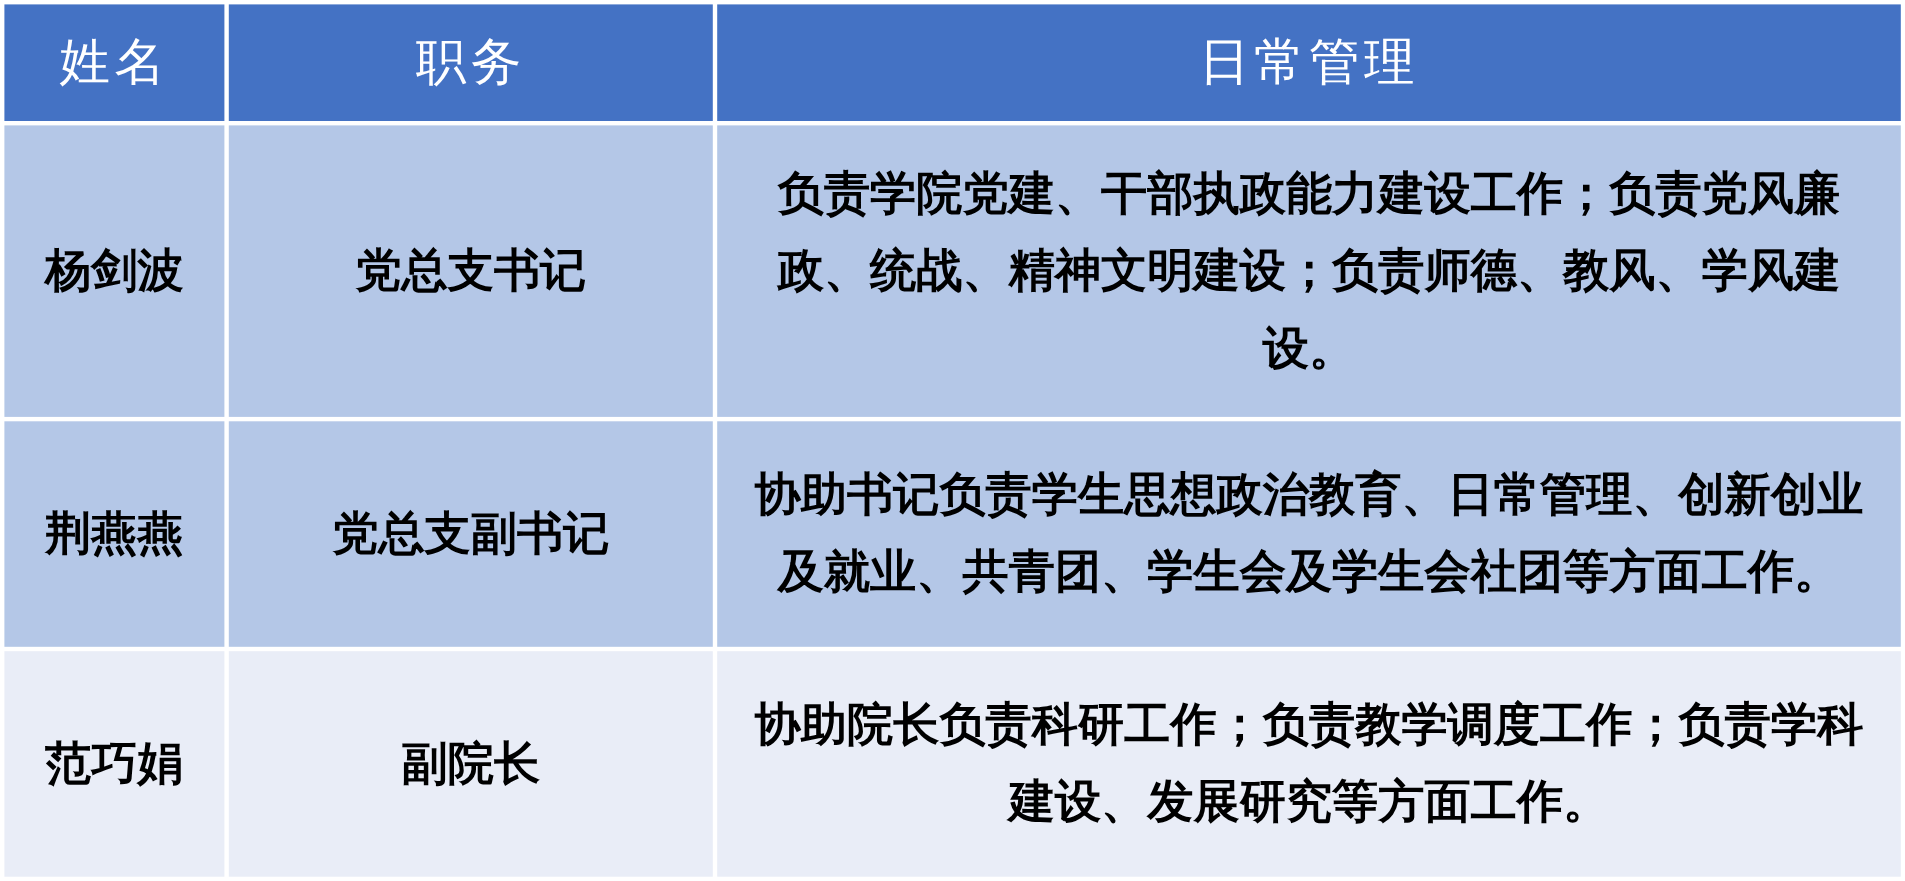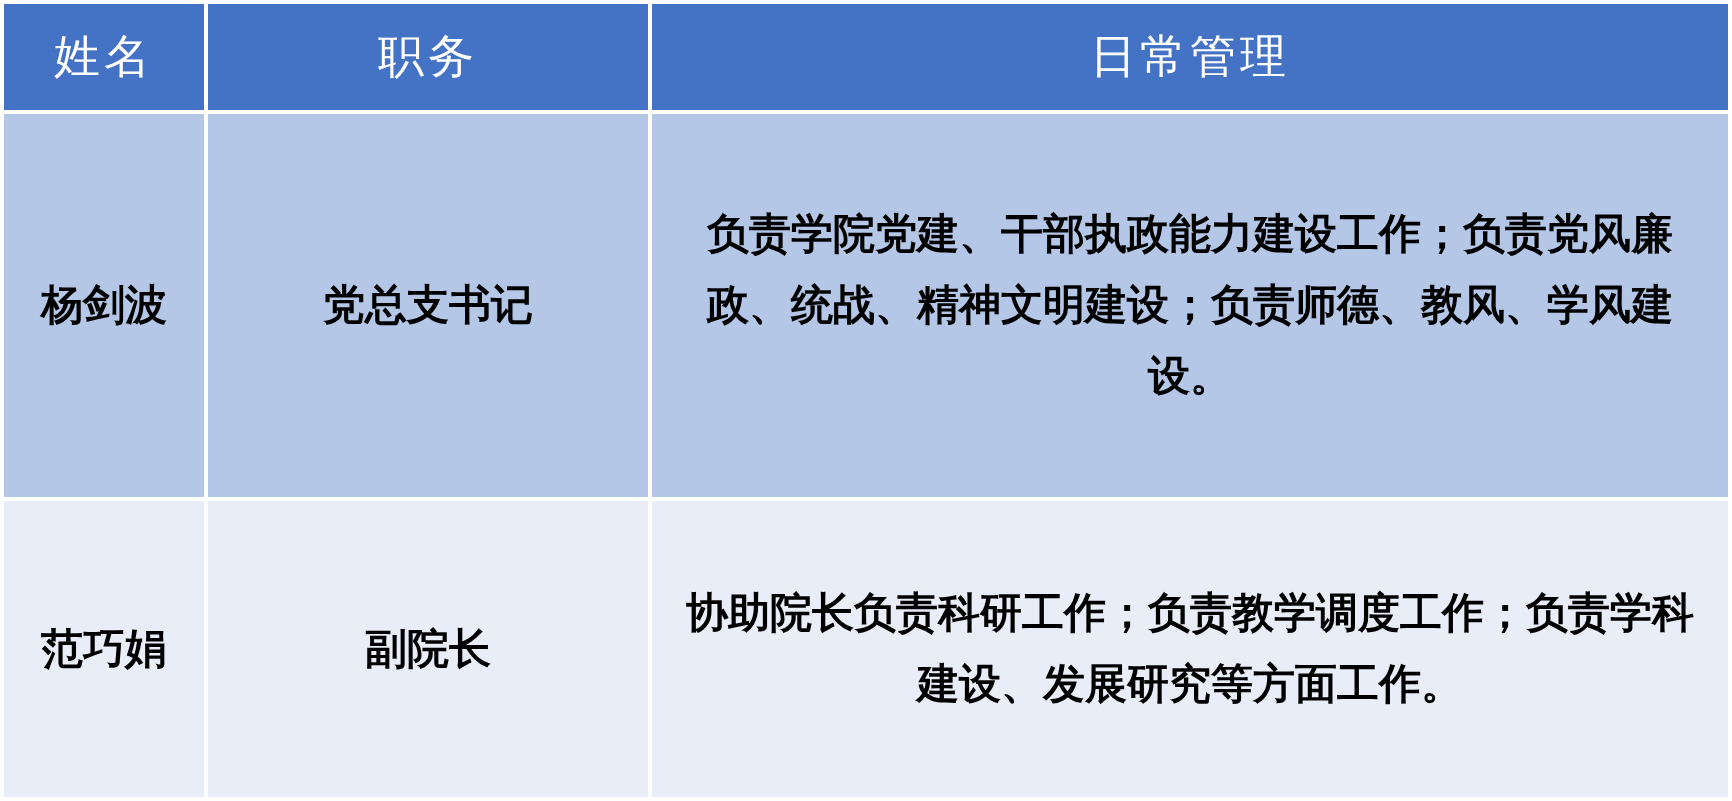--- a/index.html
+++ b/index.html
@@ -62,19 +62,24 @@
       <th>职务</th>
       <th>日常管理</th>
     </tr>
   </thead>
   <tbody>
     <tr class="row-dark">
       <td>杨剑波</td>
       <td>党总支书记</td>
       <td class="duties">负责学院党建、干部执政能力建设工作；负责党风廉政、统战、精神文明建设；负责师德、教风、学风建设。</td>
     </tr>
+    <tr class="row-dark">
+      <td>荆燕燕</td>
+      <td>党总支副书记</td>
+      <td class="duties">协助书记负责学生思想政治教育、日常管理、创新创业及就业、共青团、学生会及学生会社团等方面工作。</td>
+    </tr>
     <tr class="row-light">
       <td>范巧娟</td>
       <td>副院长</td>
       <td class="duties">协助院长负责科研工作；负责教学调度工作；负责学科建设、发展研究等方面工作。</td>
     </tr>
   </tbody>
 </table>
 
 </body></html>

